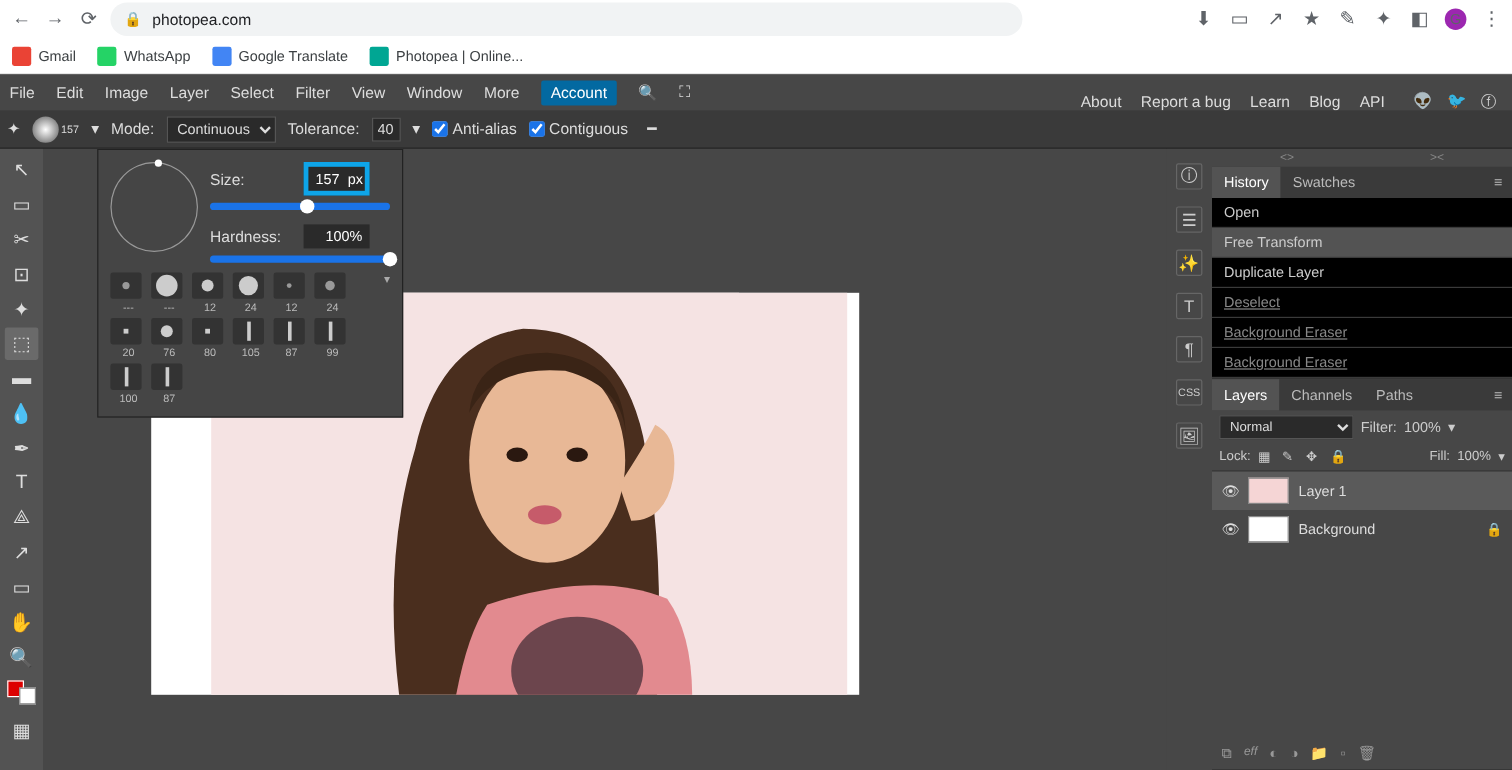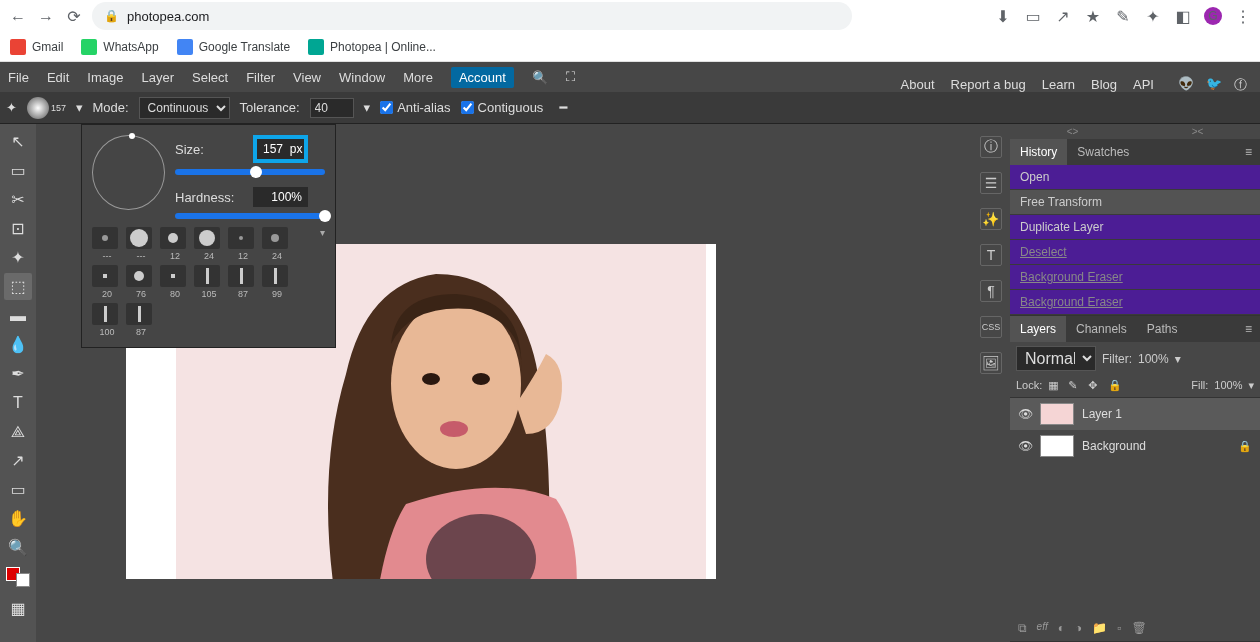--- a/index.html
+++ b/index.html
@@ -69,27 +69,27 @@
 
 .rightcol { width: 38px; background: #474747; display: flex; flex-direction: column; align-items: center; padding-top: 12px; gap: 14px; }
 .rightcol span { width: 22px; height: 22px; display: flex; align-items: center; justify-content: center; color: #ccc; cursor: pointer; font-size: 14px; border: 1px solid #666; border-radius: 2px; }
 
 .panels { width: 250px; background: #474747; display: flex; flex-direction: column; }
 .panel { border-bottom: 1px solid #333; }
 .tabs { display: flex; background: #3a3a3a; font-size: 12px; color: #bbb; height: 26px; align-items: center; }
 .tabs .tab { padding: 0 10px; height: 100%; display: flex; align-items: center; cursor: pointer; }
 .tabs .tab.active { background: #535353; color: #fff; }
 .tabs .menu { margin-left: auto; padding: 0 8px; cursor: pointer; }
-.history-list { background: #4c1d95; }
+.history-list { background: #000000; }
 .history-list .hi { padding: 5px 10px; font-size: 12px; color: #ccc; border-bottom: 1px solid #3a3a3a; cursor: pointer; }
 .history-list .hi.sel { background: #535353; }
 .history-list .hi.dim { color: #888; text-decoration: underline; }
 
 .layers-opts { display: flex; align-items: center; gap: 6px; padding: 4px 6px; font-size: 12px; color: #ccc; }
-.layers-opts select { background: #2a2a2a; color: #ddd; border: 1px solid #555; font-size: 16px; padding: 2px 4px; width: 80px; }
+.layers-opts select { background: #2a2a2a; color: #ddd; border: 1px solid #555; font-size: 11px; padding: 2px 4px; width: 112px; }
 .lock-row { display: flex; align-items: flex-start; gap: 6px; padding: 4px 6px; font-size: 11px; color: #ccc; border-bottom: 1px solid #333; }
 .lock-row .ic { width: 14px; height: 14px; font-size: 11px; }
 .layer { display: flex; align-items: center; gap: 8px; padding: 5px 8px; font-size: 12px; color: #ddd; cursor: pointer; }
 .layer.sel { background: #5a5a5a; }
 .layer .eye { width: 14px; font-size: 12px; }
 .layer .thumb { width: 34px; height: 22px; border: 1px solid #888; background: #fff; }
 .layer .thumb.img { background: #f5d5d5; }
 .layer .lockic { margin-left: auto; font-size: 11px; color: #999; }
 .layer-footer { display: flex; gap: 10px; padding: 6px 8px; font-size: 12px; color: #999; margin-top: auto; }
 </style>
@@ -165,21 +165,21 @@
   </div>
 
   <div class="optbar">
     <span>✦</span>
     <span class="brush-swatch"></span>
     <span style="font-size:9px;margin-left:-8px">157</span>
     <span>▾</span>
     <span>Mode:</span>
     <select><option>Continuous</option></select>
     <span>Tolerance:</span>
-    <input type="text" style="width: 44px;" value="40">
+    <input type="text" style="width: 24px;" value="40">
     <span>▾</span>
     <label class="cb">
         <input type="checkbox" checked="" style="">
         <span>Anti-alias</span>
       </label>
     <label class="cb">
         <input type="checkbox" checked="" style="">
         <span>Contiguous</span>
       </label>
     <span style="margin-left:6px">━</span>

